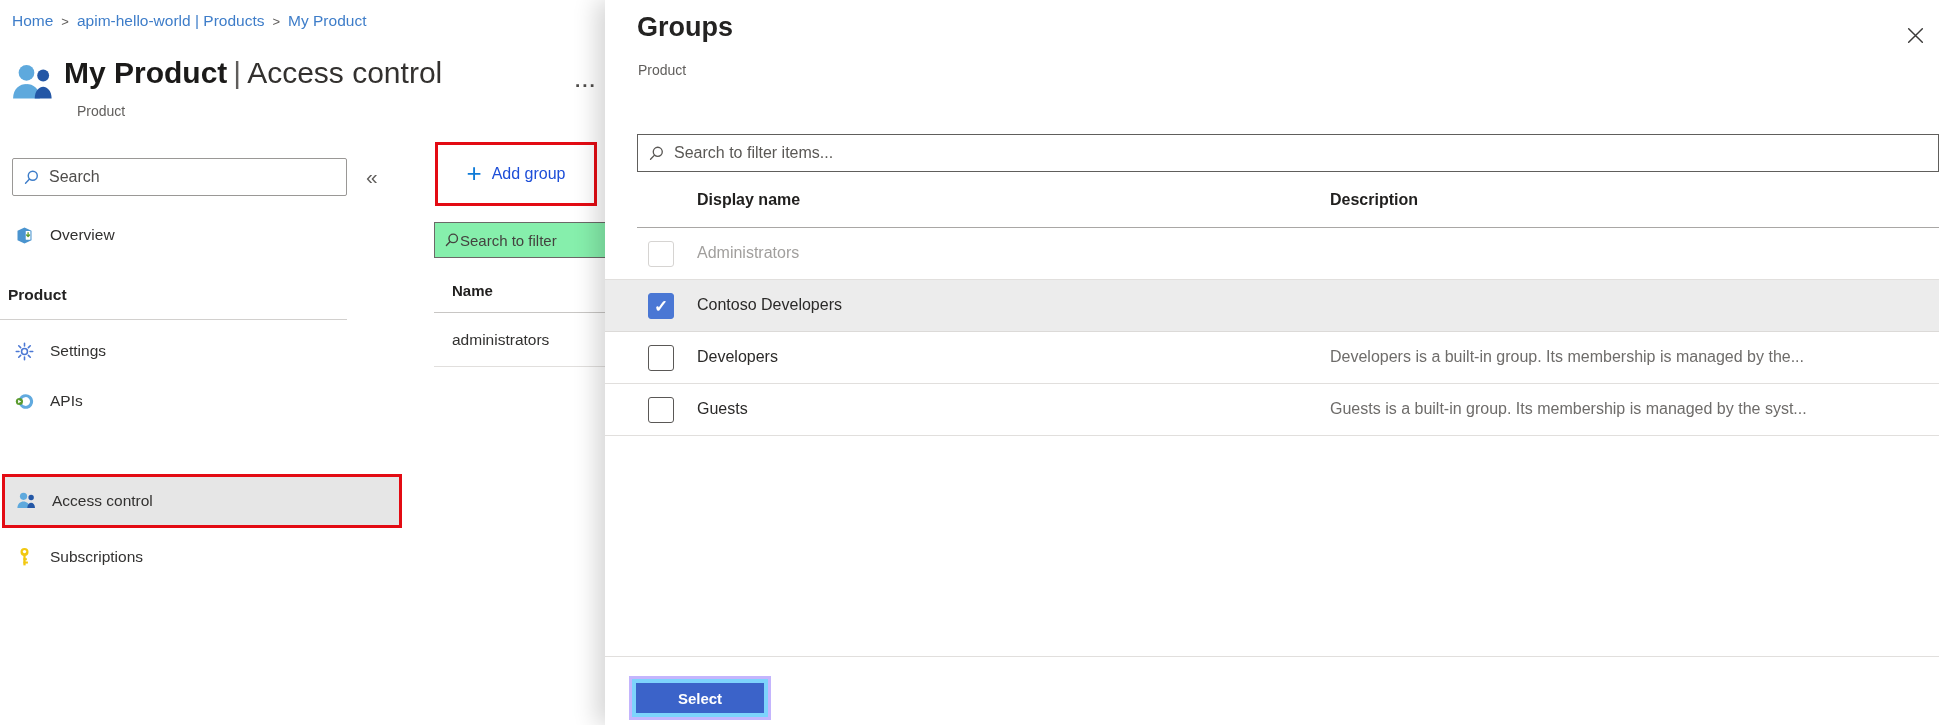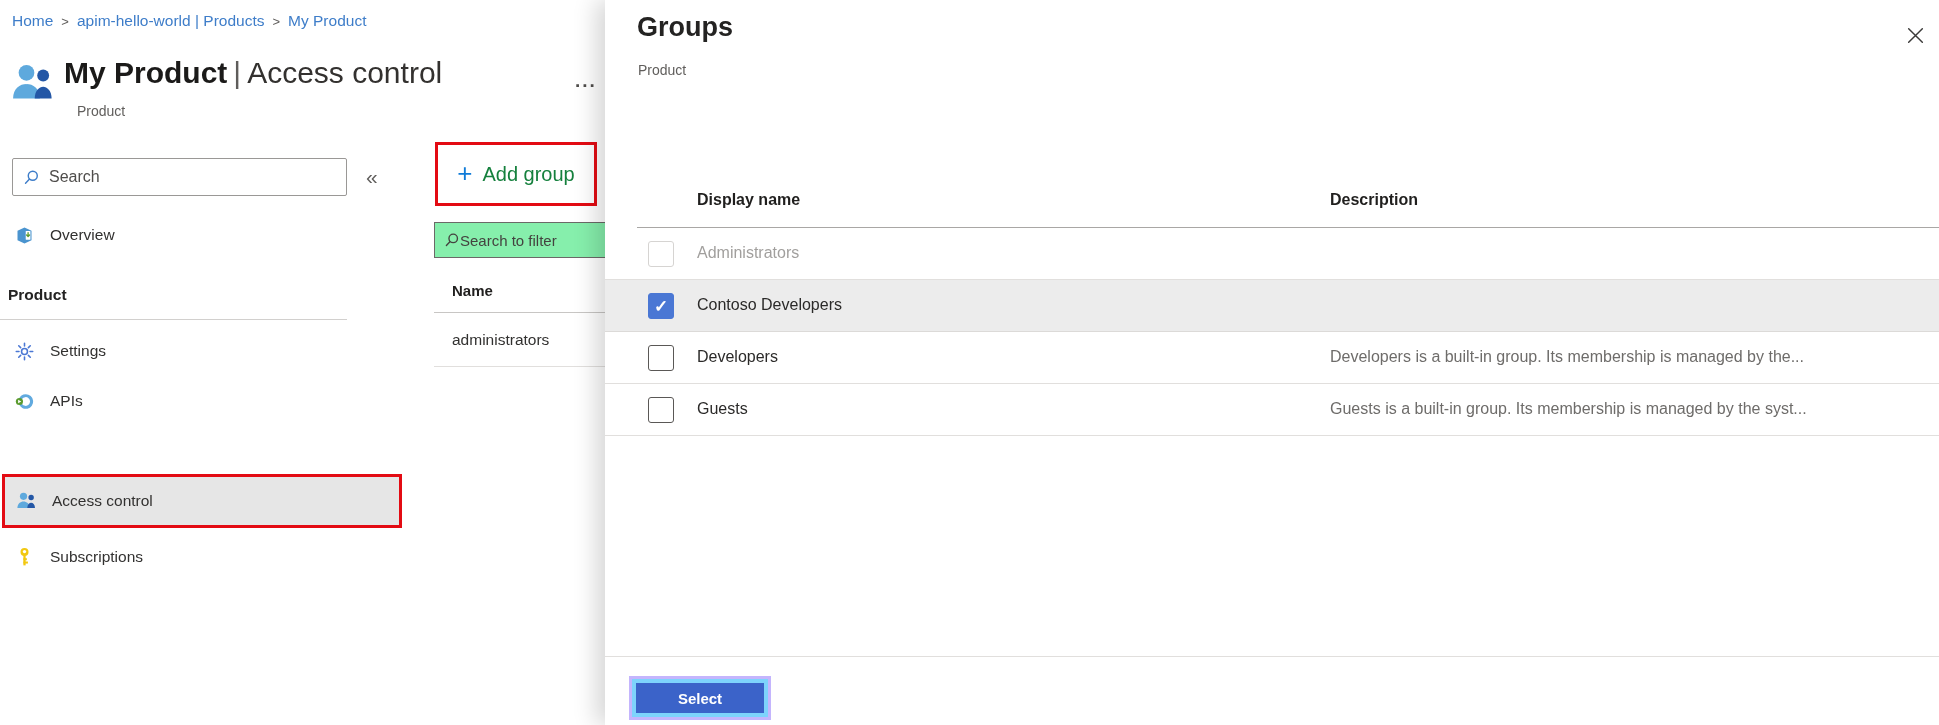--- a/index.html
+++ b/index.html
@@ -40,21 +40,21 @@
   .side-divider { left:0; top:319px; width:347px; height:1px; background:#d2d0ce; }
 
   .access-callout { left:2px; top:474px; width:400px; height:54px; border:3px solid #e30b13;
     background:#e6e6e6; display:flex; align-items:center; gap:15px; padding-left:11px;
     font-size:15.5px; cursor:pointer; }
 
   
   .addgroup-callout { left:435px; top:142px; width:162px; height:64px; border:3px solid #e30b13;
     background:#fff; display:flex; align-items:center; justify-content:center; gap:10px; cursor:pointer; }
   .plus-glyph { color:#0f7bd8; font-size:26px; font-weight:300; line-height:1; margin-top:-3px; }
-  .addgroup-label { font-size:20px; color:#15803d; }
+  .addgroup-label { font-size:16px; color:#1d4ed8; }
 
   .mid-search { left:434px; top:222px; width:225px; height:36px; border:1px solid #6b6967;
     display:flex; align-items:center; padding:8px 9px; background:#86efac; }
   .mid-search input { font-size:15px; }
   .mid-search input::placeholder { color:#44423f; }
   .mid-name-header { left:452px; top:282px; font-size:15px; font-weight:700; color:#201f1e; }
   .mid-div1 { left:434px; top:312px; width:225px; height:1px; background:#c8c6c4; }
   .mid-row { left:452px; top:331px; font-size:15.5px; color:#323130; cursor:pointer; }
   .mid-div2 { left:434px; top:366px; width:225px; height:1px; background:#e1dfdd; }
 
@@ -237,20 +237,29 @@
 
 <div class="abs panel">
   <div class="abs panel-title">Groups</div>
   <div class="abs panel-subtitle">Product</div>
   <div class="abs panel-close">
     <svg viewBox="0 0 20 20" width="21" height="21">
         <path d="M3.5 3.5l13 13M16.5 3.5l-13 13" stroke="#3b3a39" stroke-width="1.4" stroke-linecap="round"></path>
       </svg>
   </div>
 
+  <div class="abs panel-search">
+    <span class="magnifier">
+      <svg viewBox="0 0 20 20" width="17" height="17">
+          <circle cx="11.5" cy="8" r="5.3" fill="none" stroke="#5a5855" stroke-width="1.6"></circle>
+          <line x1="7.4" y1="12.2" x2="3" y2="16.8" stroke="#5a5855" stroke-width="1.6" stroke-linecap="round"></line>
+        </svg>
+    </span>
+    <input placeholder="Search to filter items..." style="">
+  </div>
 
   <div class="abs col-header col-name-h">Display name</div>
   <div class="abs col-header col-desc-h">Description</div>
   <div class="abs phead-div"></div>
 
   <div class="abs prow disabled" style="top:228px;">
     <span class="cb disabled"></span>
     <span class="rname">Administrators</span>
   </div>
 

